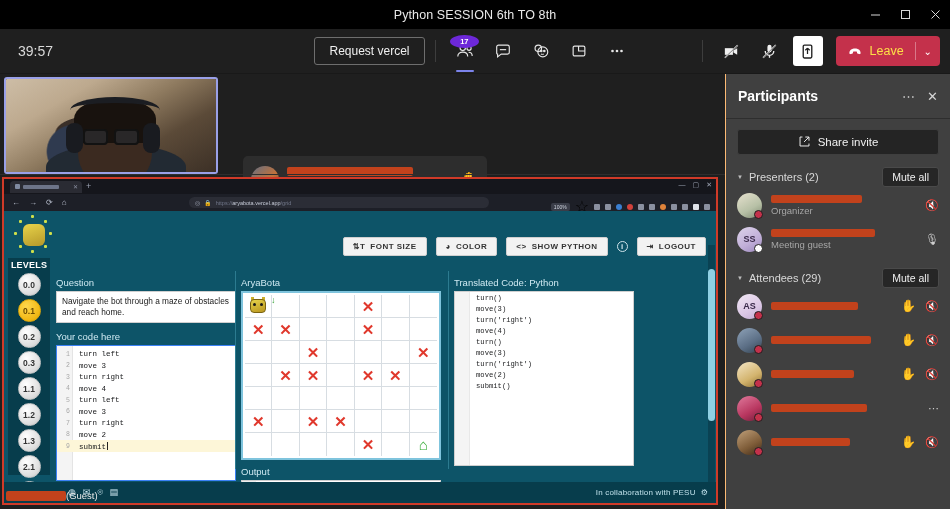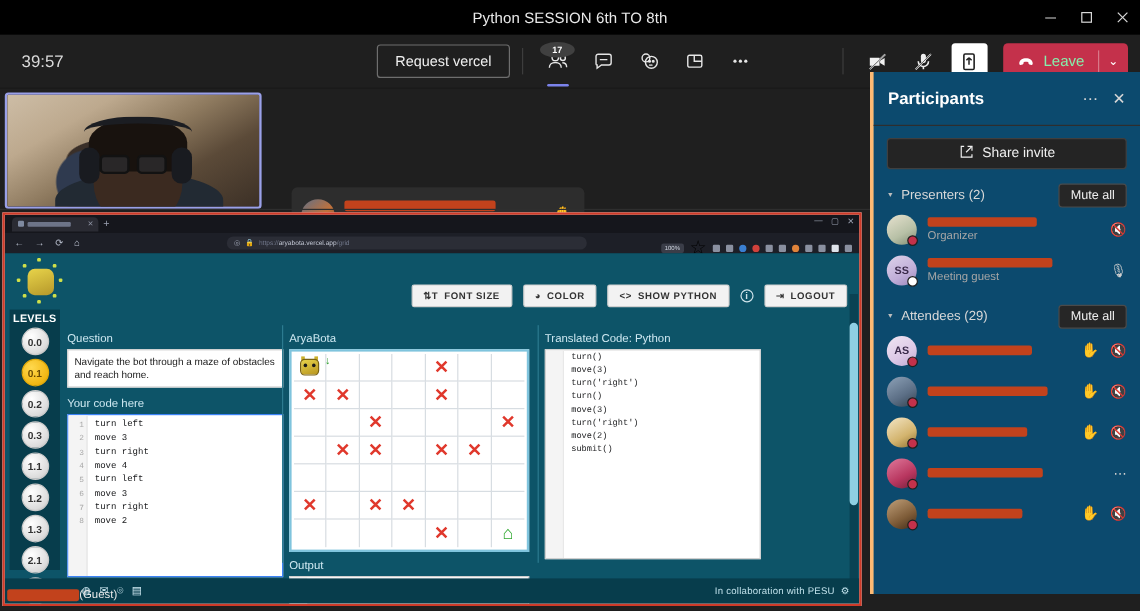--- a/index.html
+++ b/index.html
@@ -41,30 +41,30 @@
     width:30px; height:30px; display:flex; align-items:center; justify-content:center;
     color:#e6e6e6; position:relative; margin:0 4px; border-radius:3px;
   }
   .icon-btn svg { display:block; }
   .icon-btn.active::after {
     content:''; position:absolute; bottom:-6px; left:6px; right:6px; height:2px;
     background:#7b83eb; border-radius:2px;
   }
   .badge {
     position:absolute; top:-1px; right:1px; min-width:13px; height:13px;
-    background:#404040; border-radius:50%; color:#fff; font-size:7.5px;
+    background:#6d28d9; border-radius:50%; color:#fff; font-size:7.5px;
     display:flex; align-items:center; justify-content:center; padding:0 10px; font-weight:bold;
   }
   .right-group { position:absolute; right:10px; display:flex; align-items:center; }
   .share-on { background:#fff; color:#1f1f1f !important; border-radius:3px; }
   .leave {
     display:flex; align-items:center; background:#c4314b; border-radius:4px;
     height:30px; margin-left:9px; overflow:hidden;
   }
-  .leave-main { display:flex; align-items:center; gap:7px; padding:0 11px 0 11px; color:#86efac; font-size:12.5px; height:100%; }
+  .leave-main { display:flex; align-items:center; gap:7px; padding:0 11px 0 11px; color:#fde047; font-size:12.5px; height:100%; }
   .leave-sep { width:1px; height:18px; background:rgba(255,255,255,.35); }
   .leave-caret { padding:0 8px; color:#fff; display:flex; align-items:center; height:100%; font-size:10px; }
 
   
   .stage { position:absolute; left:0; top:74px; width:725px; height:435px; background:#1f1f1f; }
 
   
   .filmstrip { position:absolute; left:0; top:0; width:725px; height:103px; }
   .vtile {
     position:absolute; left:4px; top:3px; width:214px; height:97px;
@@ -238,22 +238,22 @@
   .foot-right { margin-left:auto; display:flex; align-items:center; gap:5px; letter-spacing:.2px; }
 
   .guest-tag {
     position:absolute; left:2px; bottom:2px; display:flex; align-items:center; gap:0;
     font-size:9.5px; color:#eaeaea; z-index:5;
   }
   .guest-bar { width:60px; height:10px; background:#c2421c; border-radius:2px; }
 
   
   .panel {
-    position:absolute; right:0; top:60px; width:225px; height:435px;
-    background:#0c4a6e; border-left:3px solid #fdba74;
+    position:absolute; right:0; top:74px; width:225px; height:435px;
+    background:#404040; border-left:1px solid #fdba74;
   }
   .p-head { height:44px; display:flex; align-items:center; padding:0 12px; }
   .p-title { color:#fff; font-size:14px; font-weight:bold; }
   .p-head-acts { margin-left:auto; display:flex; align-items:center; gap:12px; color:#d6d6d6; }
   .p-sep { height:1px; background:#2e2e2e; margin:0 0 10px; }
   .search {
     margin:0 11px; height:26px; background:#2a2a2a; border:1px solid #3a3a3a; border-radius:3px;
     display:flex; align-items:center; padding:0 9px;
   }
   .search input {
@@ -561,20 +561,24 @@
                     <span class="ct">move 3</span>
                   </div>
                   <div class="cl">
                     <span class="ln">7</span>
                     <span class="ct">turn right</span>
                   </div>
                   <div class="cl">
                     <span class="ln">8</span>
                     <span class="ct">move 2</span>
                   </div>
+                  <div class="cl cur">
+                    <span class="ln">9</span>
+                    <span class="ct">submit<span class="caret"></span></span>
+                  </div>
                 </div>
               <div class="editor-scroll"></div>
             </div>
             <div class="run-row">
               <div class="run-btn">
                 <span>RUN</span>
                 <span>▶</span>
               </div>
             </div>
           </div>
@@ -689,20 +693,24 @@
                     <span class="ln">1</span>
                     <span class="ct">turn()</span>
                   </div>
                   <div class="pl">
                     <span class="ln">2</span>
                     <span class="ct">move(3)</span>
                   </div>
                   <div class="pl">
                     <span class="ln">3</span>
                     <span class="ct">turn('right')</span>
+                  </div>
+                  <div class="pl">
+                    <span class="ln">4</span>
+                    <span class="ct">move(4)</span>
                   </div>
                   <div class="pl">
                     <span class="ln">5</span>
                     <span class="ct">turn()</span>
                   </div>
                   <div class="pl">
                     <span class="ln">6</span>
                     <span class="ct">move(3)</span>
                   </div>
                   <div class="pl">

